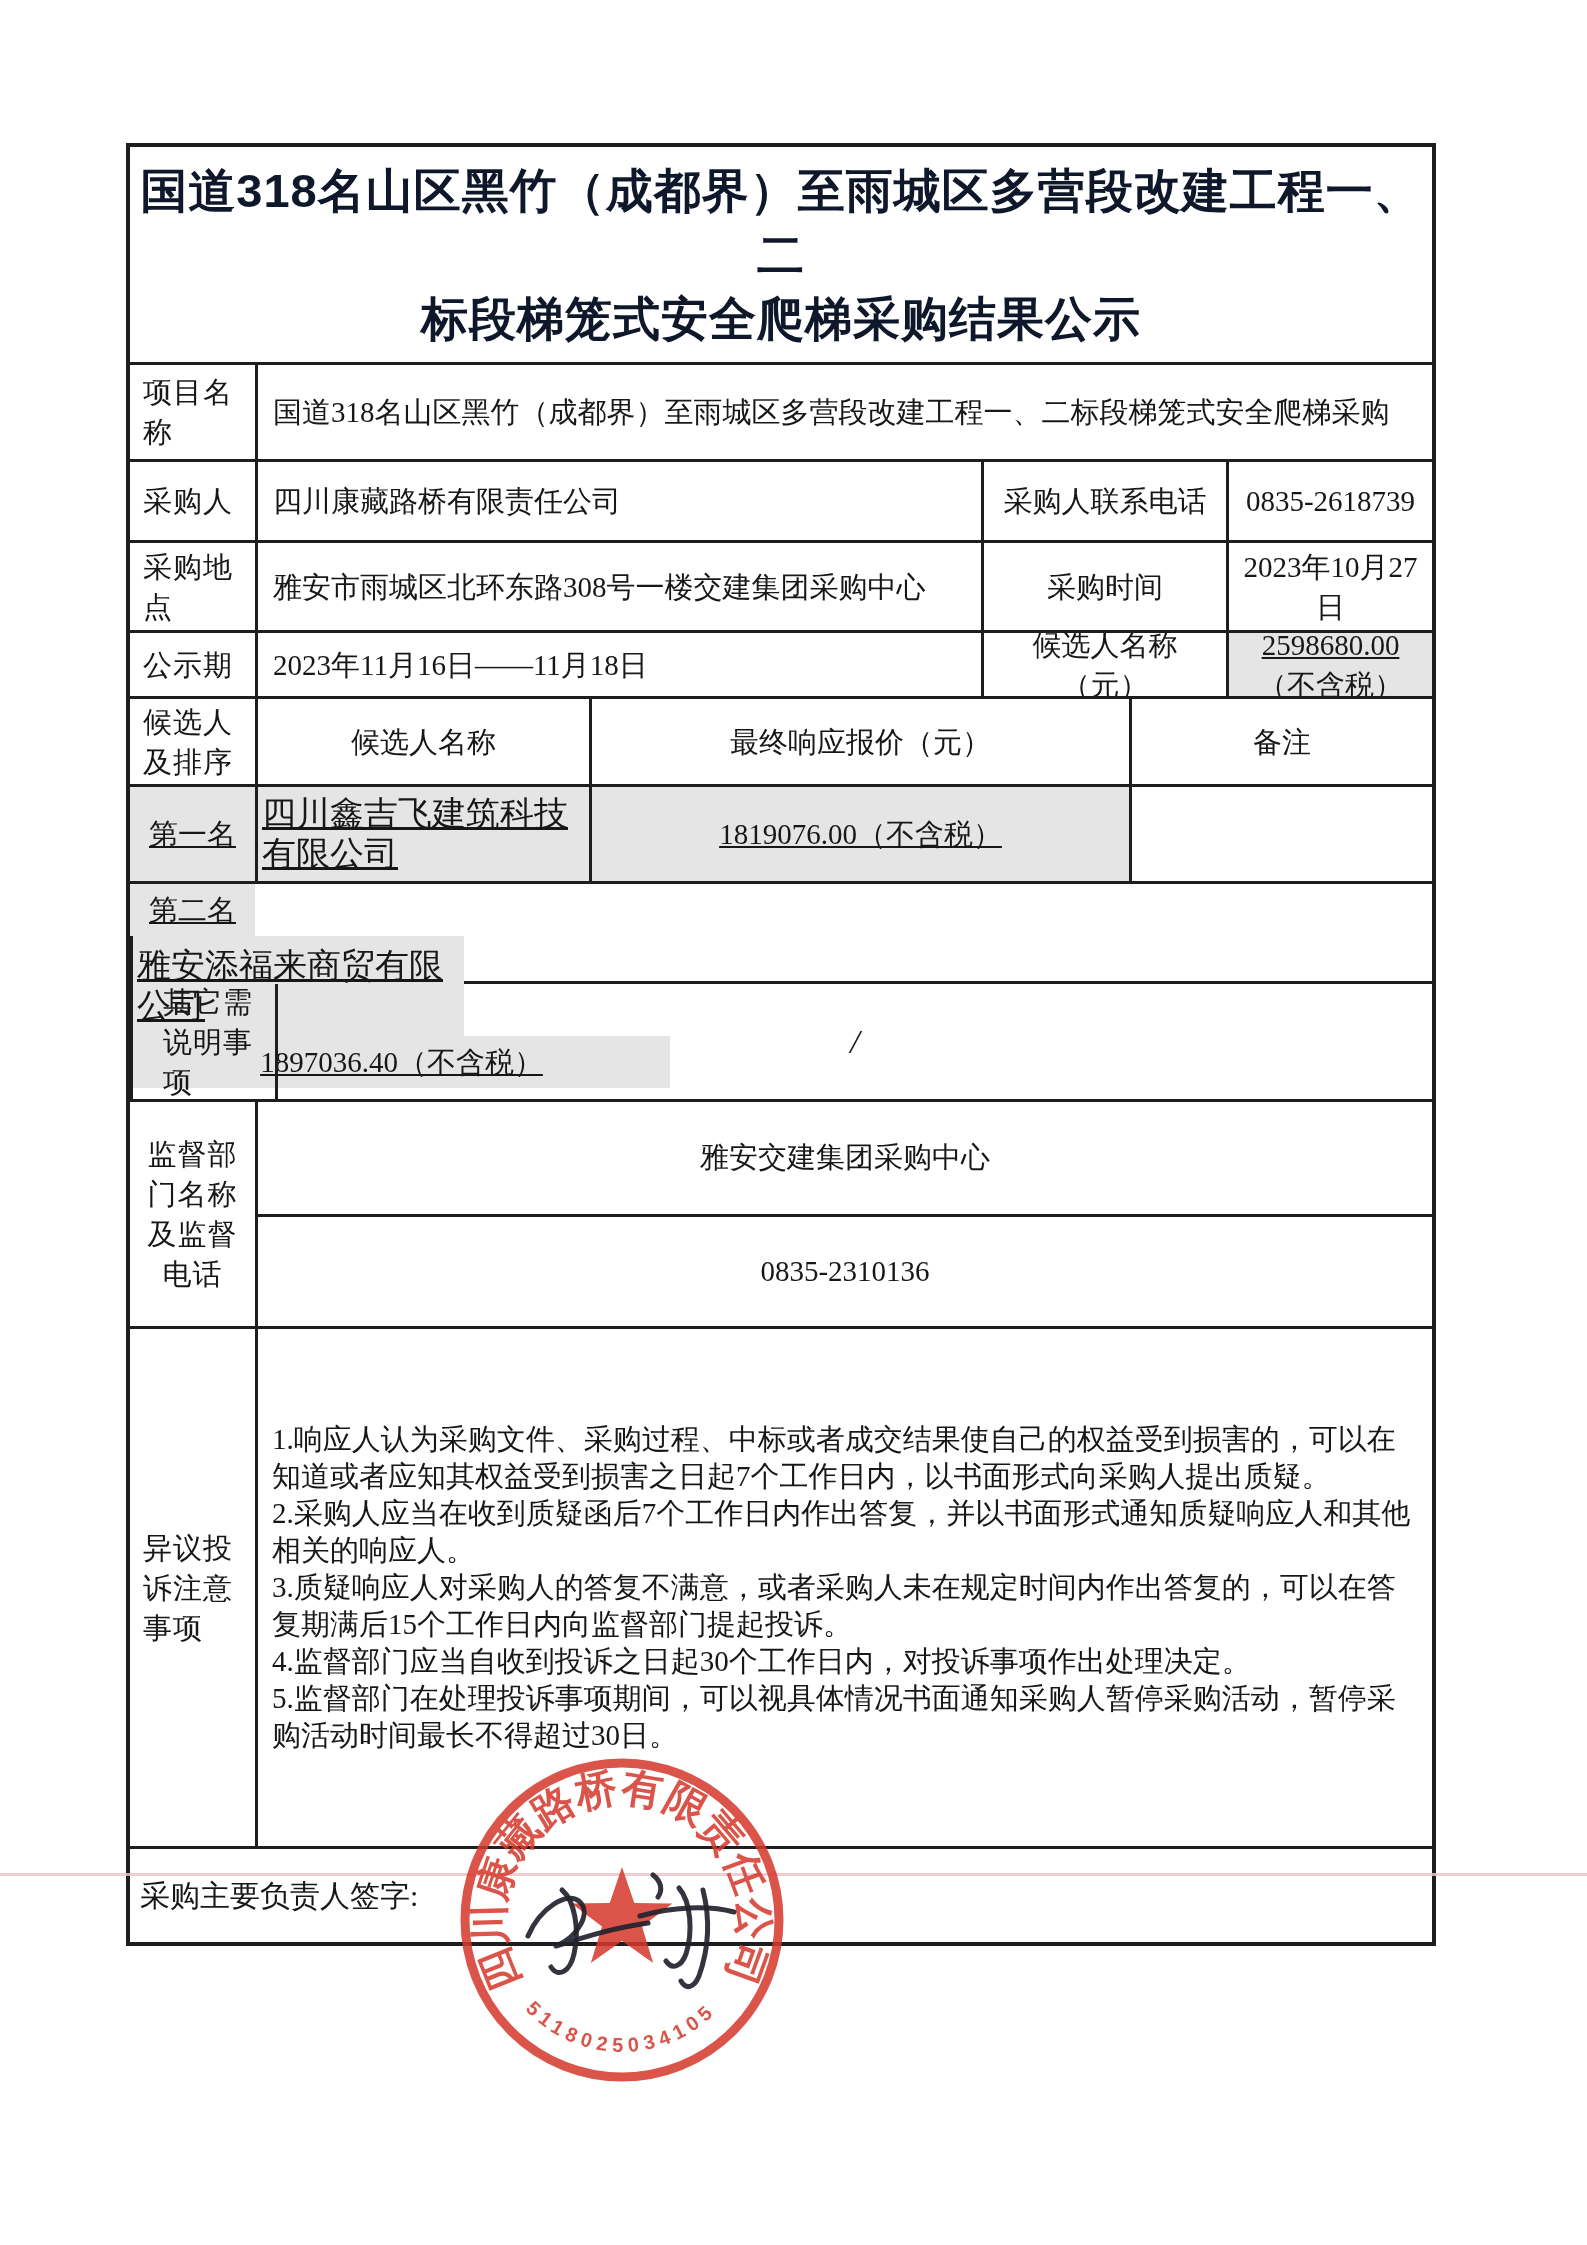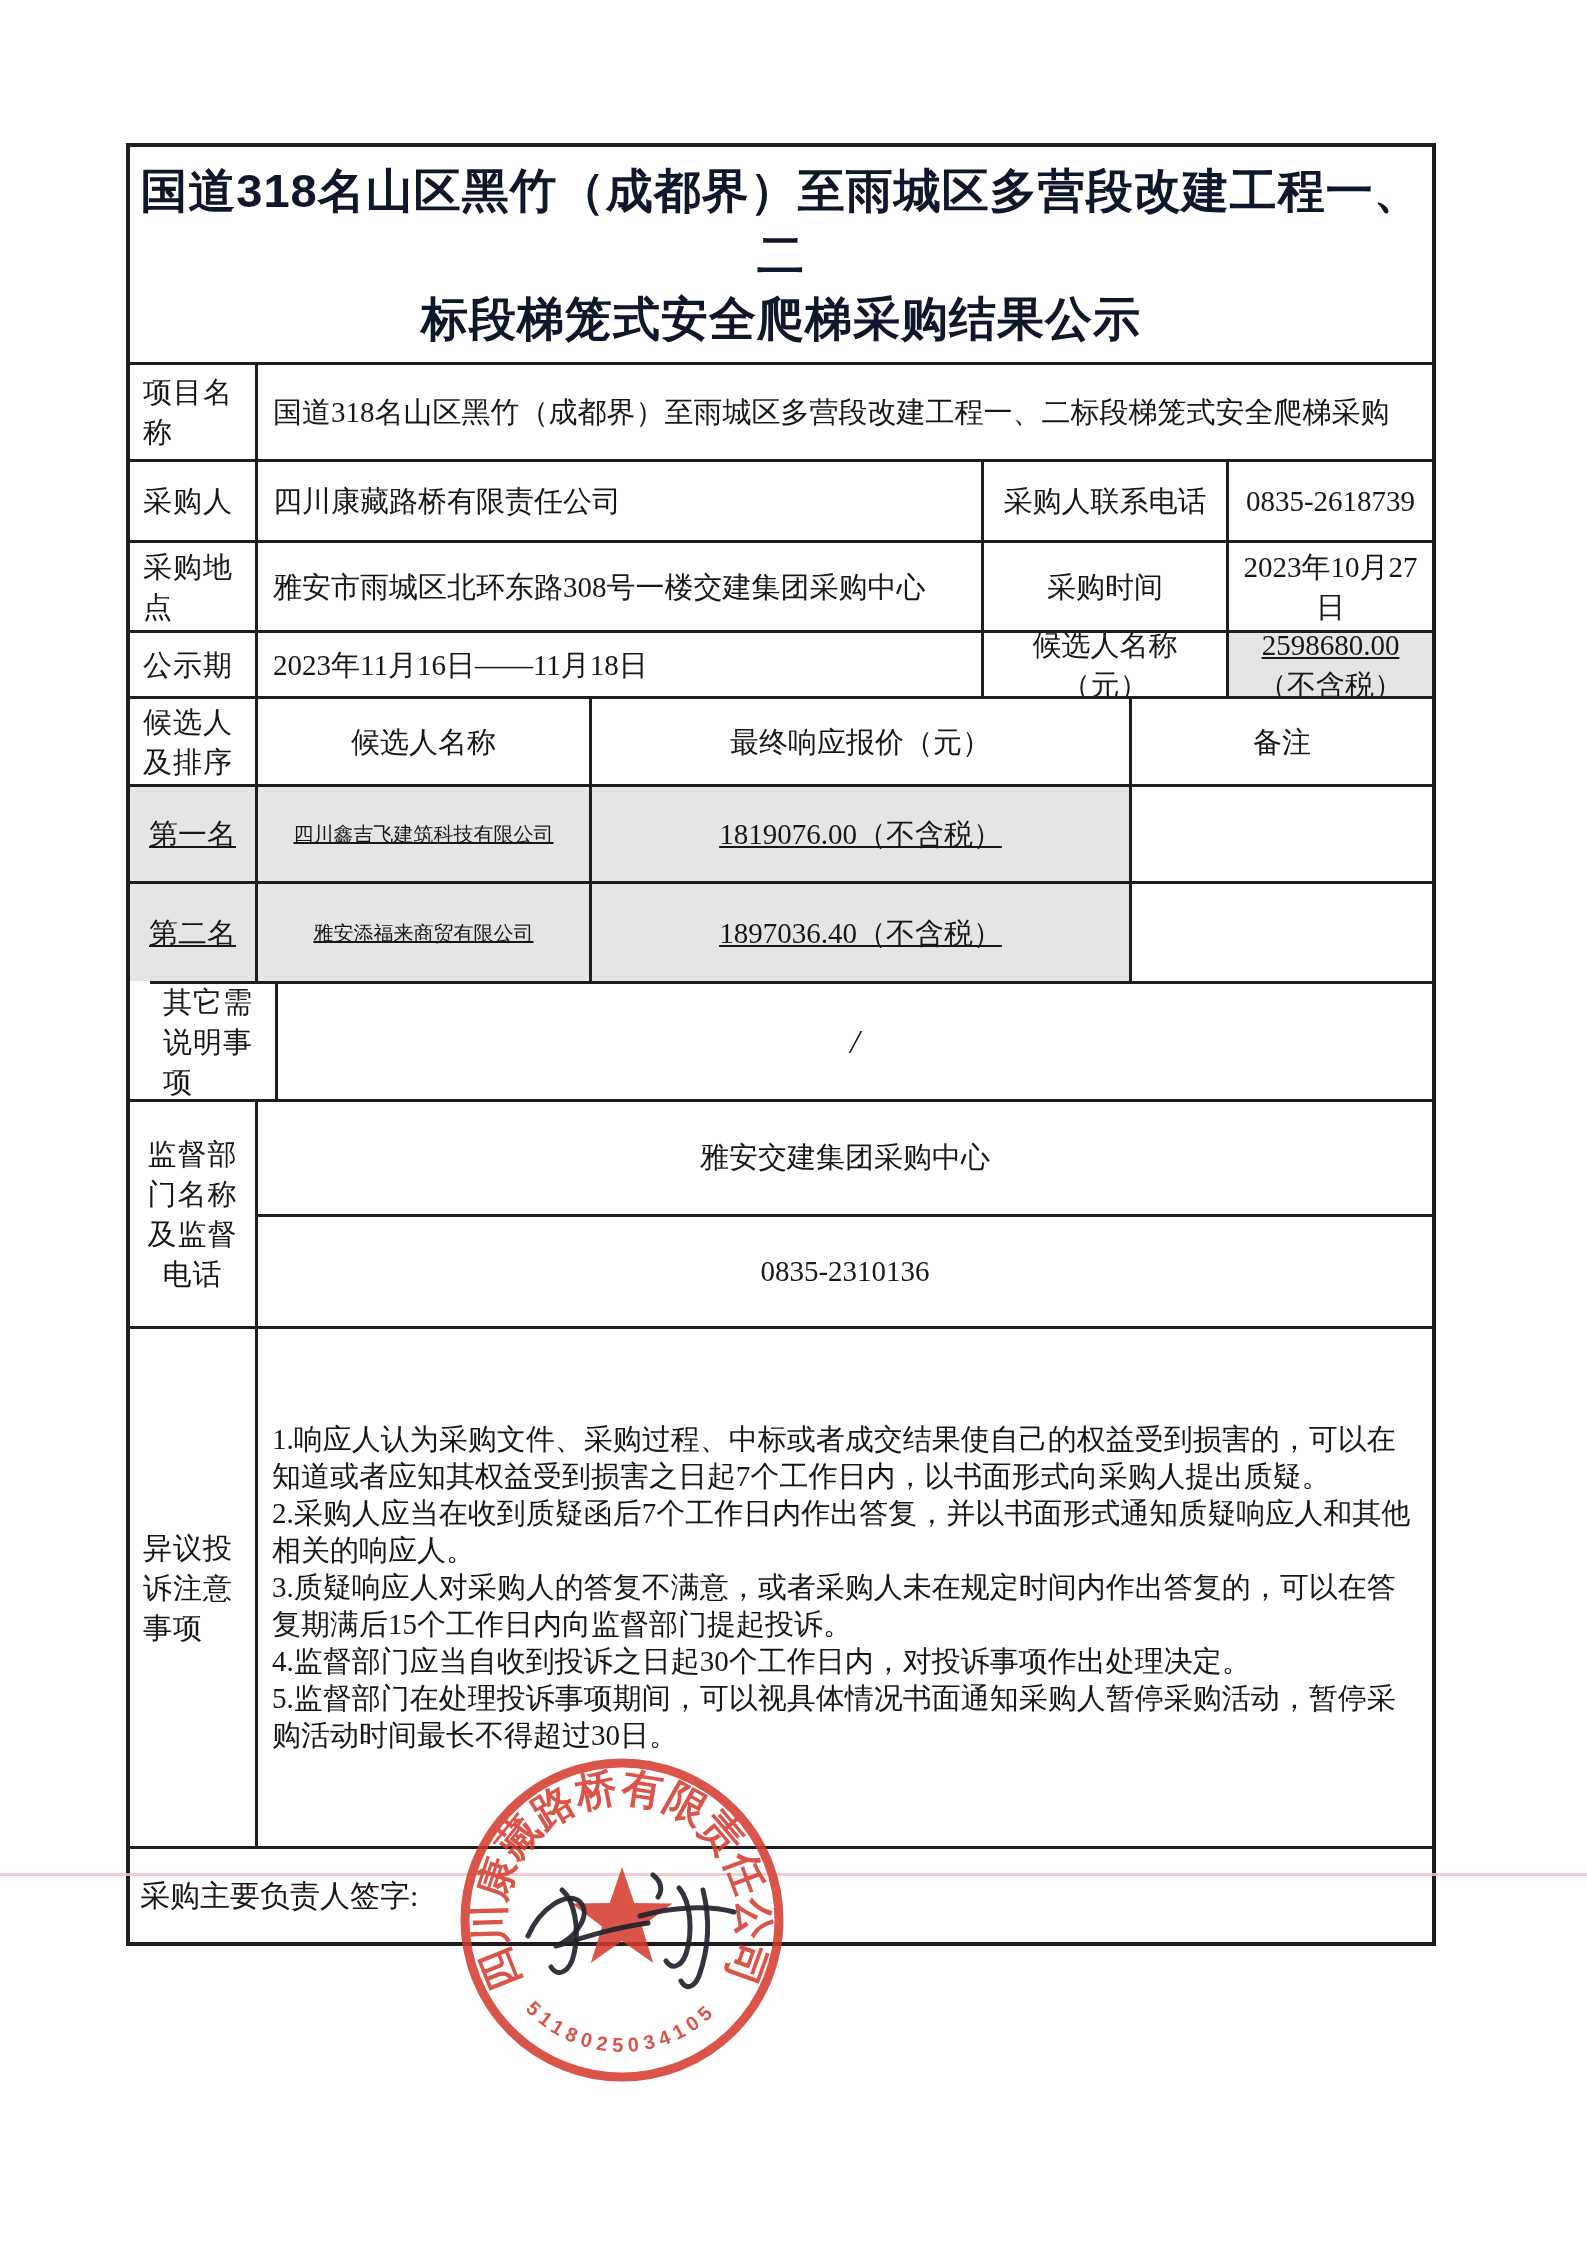--- a/index.html
+++ b/index.html
@@ -31,39 +31,39 @@
   .w-bc{width:334px;flex:none;}
   .w-cc{width:540px;flex:none;}
   
   .h-title{height:215px;}
   .h-project{height:97px;}
   .h-purchaser{height:81px;}
   .h-location{height:90px;}
   .h-publicity{height:66px;}
   .h-candhdr{height:88px;}
   .h-first{height:97px;}
-  .h-second{height:100px;}
+  .h-second{height:100px;flex-direction:column;}
   .h-other{height:118px;margin-left:20px;}
   .h-supervision{height:227px;}
   .h-objection{height:520px;}
   .h-signature{height:96px;}
   
   .title-row{
     display:flex;flex-direction:column;justify-content:center;
     text-align:center;font-family:"Liberation Sans","DejaVu Sans",sans-serif;
     font-weight:900;font-size:47px;line-height:64px;letter-spacing:1px;color:#0f172a;
   }
   .label-cell{
     font-size:29px;line-height:40px;letter-spacing:1px;
     padding:6px 6px 6px 13px;word-break:break-all;
   }
   .label-cell.center{padding:6px 6px;justify-content:center;text-align:center;}
   .value-left{padding-left:15px;}
   .rank-cell{justify-content:center;text-align:center;}
-  .name-cell{justify-content:center;font-size:20px;padding:10px 4px;}
+  .name-cell{justify-content:center;font-size:34px;padding:10px 4px;}
   .price-cell{justify-content:center;text-align:center;}
   .slash-cell{justify-content:center;font-size:34px;font-style:italic;}
   
   .sup-right{flex:1;display:flex;flex-direction:column;border-left:3px solid #1e1e1e;box-sizing:border-box;}
   .sup-sub{display:flex;align-items:center;justify-content:center;font-size:29px;box-sizing:border-box;}
   .sup-sub.top{height:112px;flex:none;}
   .sup-sub.bottom{flex:1;border-top:3px solid #1e1e1e;}
   
   .obj-cell{align-items:center;padding:10px 10px 10px 14px;}
   .obj-text{width:100%;}

